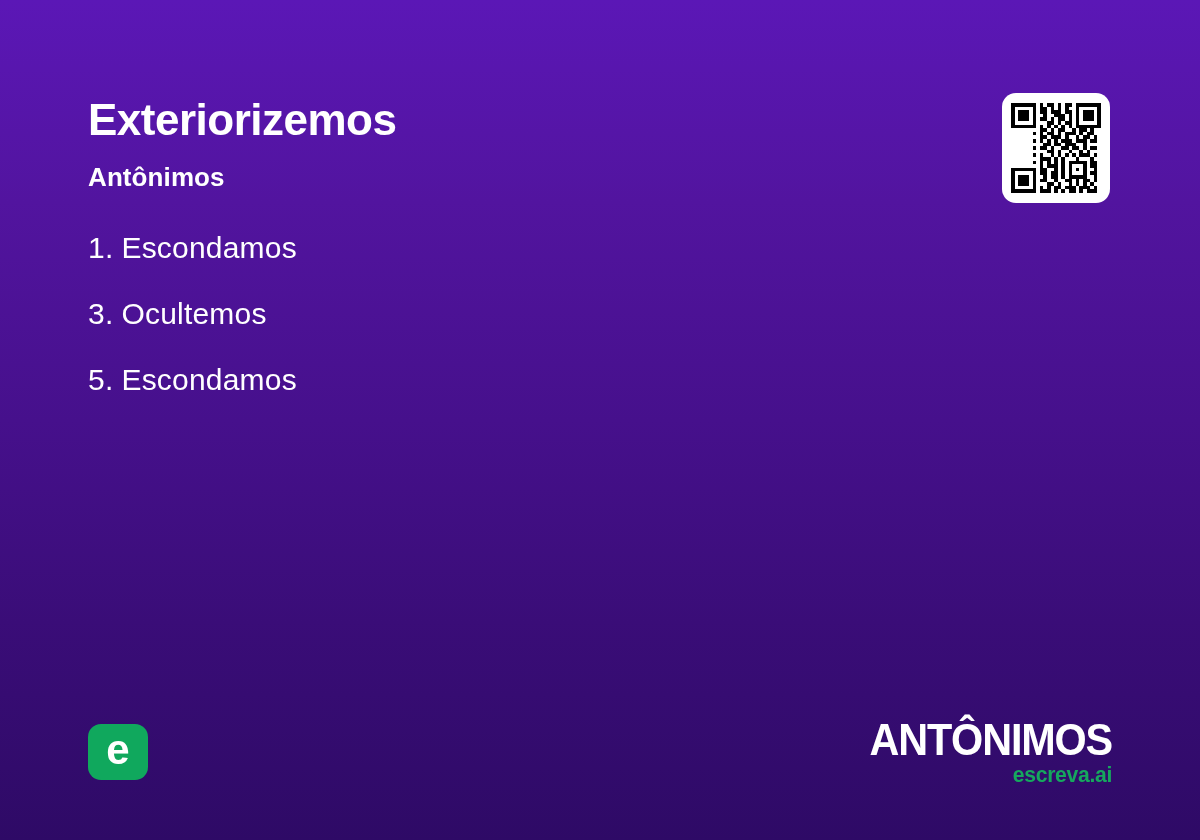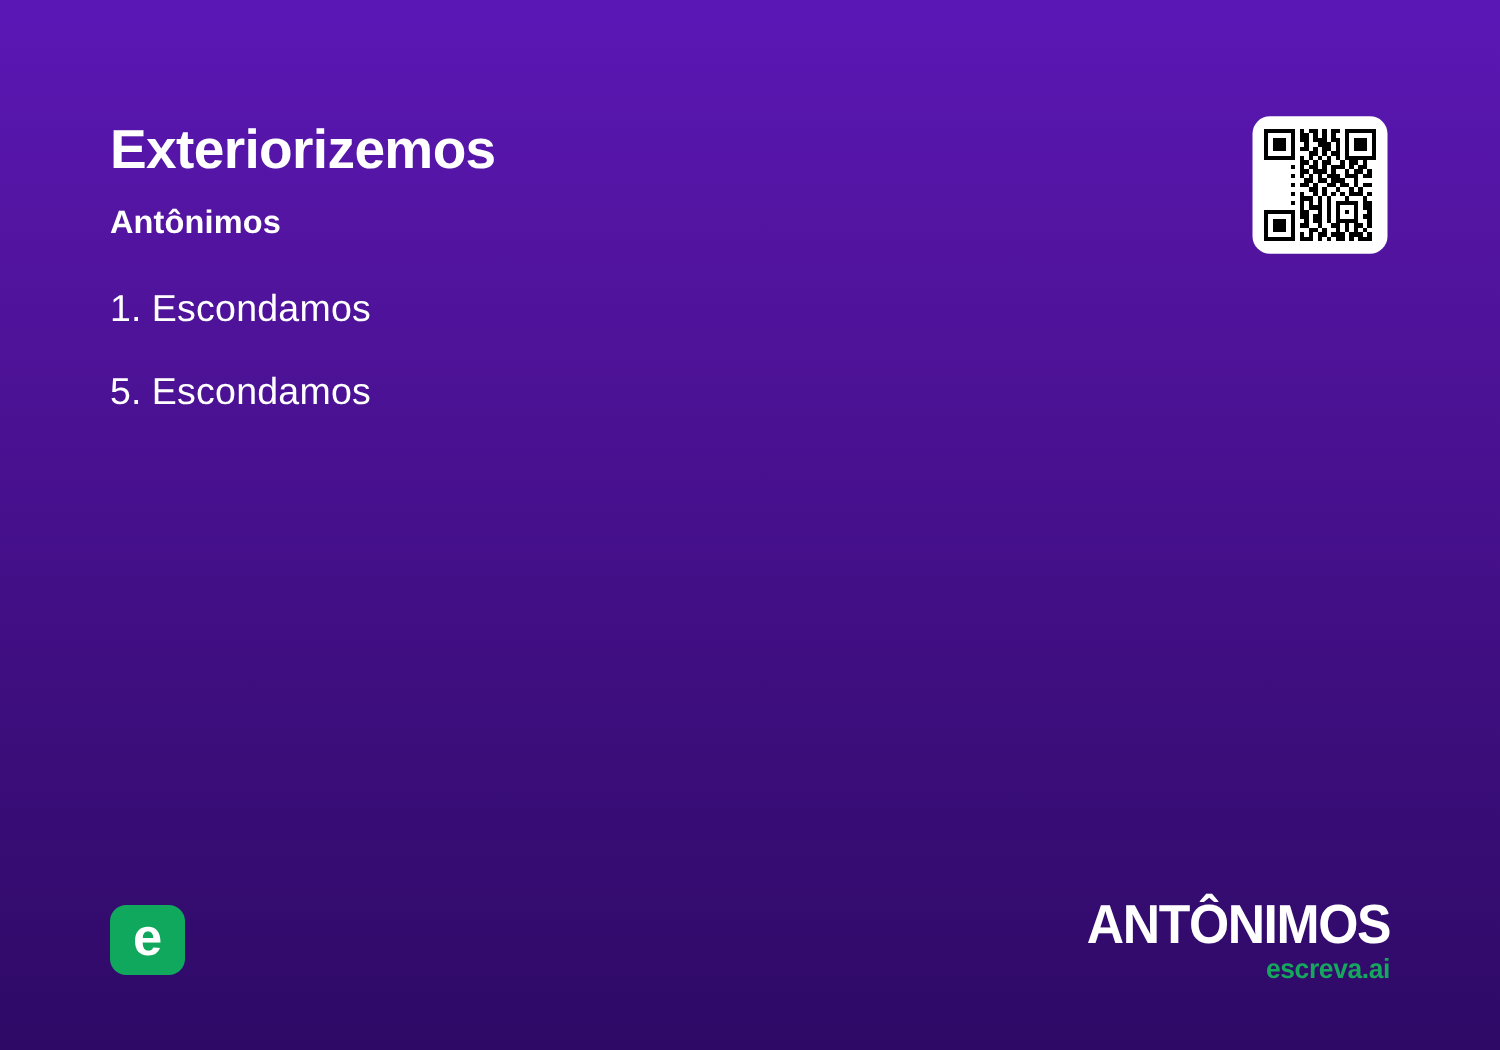--- a/index.html
+++ b/index.html
@@ -308,20 +308,23 @@
         <rect x="22" y="24" width="2" height="1"></rect>
       </g>
     </svg>
   </div>
 
   <ol class="syn-list">
     <li class="syn-item">
       <span class="syn-index">1.</span><span>Escondamos</span>
     </li>
     <li class="syn-item">
+      <span class="syn-index">3.</span><span>Ocultemos</span>
+    </li>
+    <li class="syn-item">
       <span class="syn-index">5.</span><span>Escondamos</span>
     </li>
   </ol>
 
   <div class="brand-badge">
     <span>e</span>
   </div>
 
   <div class="wordmark">
     <span class="wordmark-main">ANTÔNIMOS</span>

